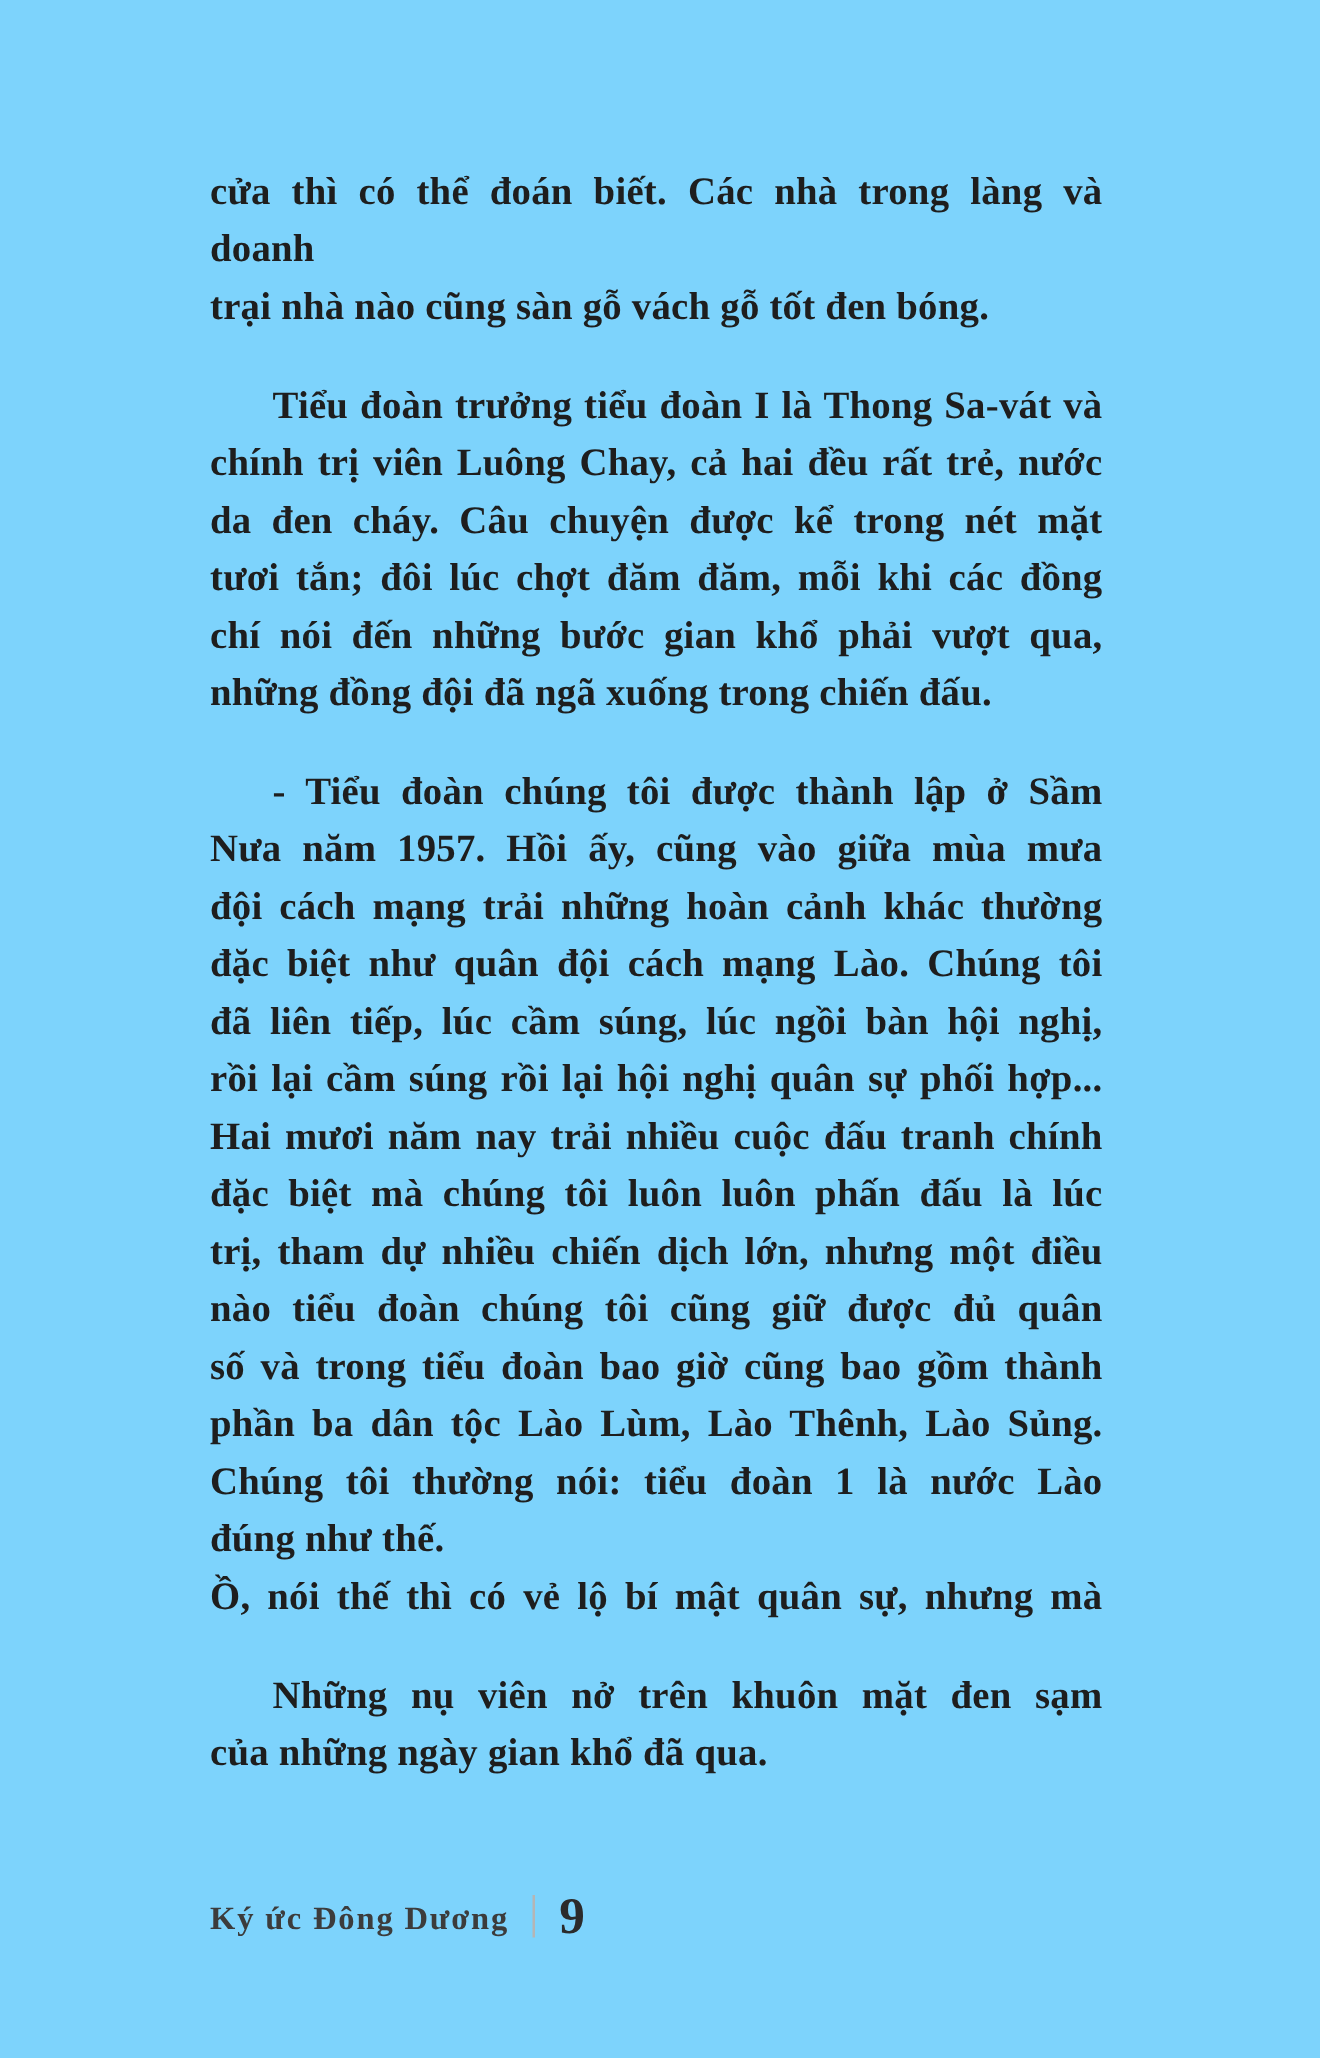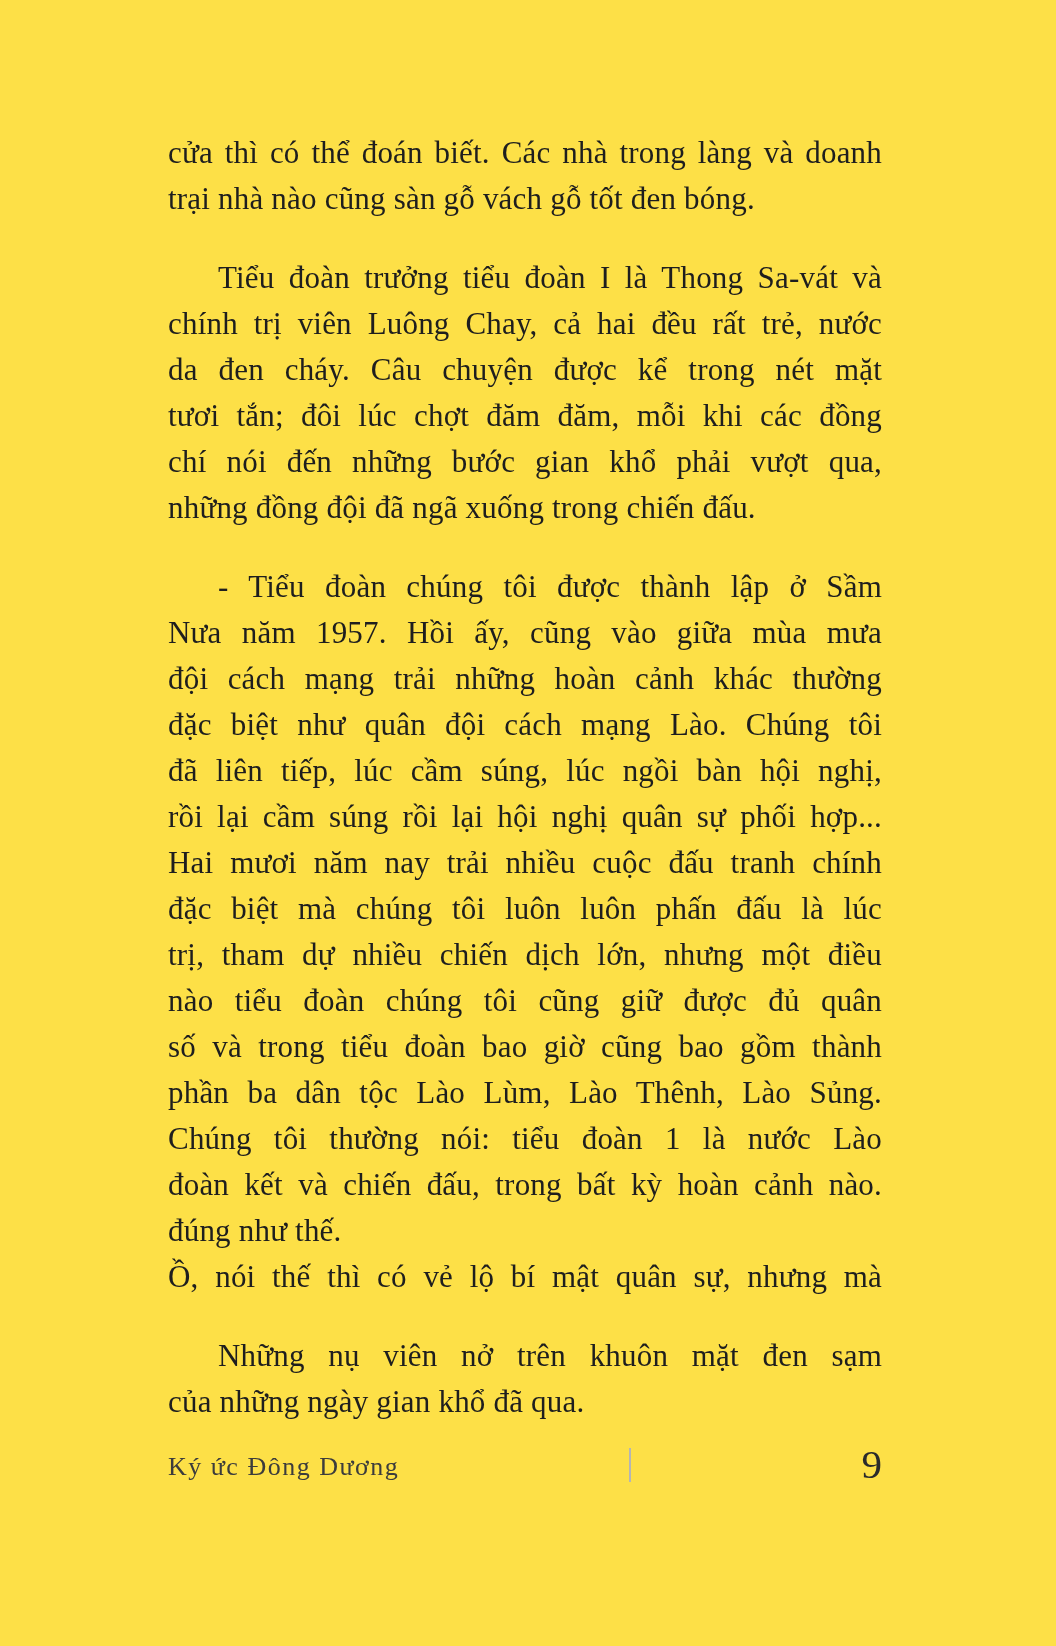--- a/index.html
+++ b/index.html
@@ -10,21 +10,22 @@
   body {
     width: 1056px;
     height: 1646px;
     position: relative;
     overflow: hidden;
     font-family: "Liberation Serif", "DejaVu Serif", serif;
   }
   .book-page {
     position: absolute;
     inset: 0;
-    background: #fde047;
+    background: #7dd3fc;
+    font-weight: bold;
   }
   .text-column {
     position: absolute;
     left: 168px;
     top: 130px;
     width: 714px;
     color: #1e1e1e;
   }
   .paragraph {
     margin: 0;
@@ -41,24 +42,24 @@
   }
   .line.last {
     text-align-last: left;
   }
   .paragraph.indent .line:first-child {
     text-indent: 50px;
   }
   .page-footer {
     position: absolute;
     left: 168px;
-    top: 1444px;
+    top: 1512px;
     width: 714px;
     display: flex;
-    justify-content: space-between;
+    justify-content: flex-start;
     align-items: center;
     gap: 19px;
   }
   .footer-title {
     font-size: 26px;
     color: #3c3c3c;
     letter-spacing: 1.5px;
     line-height: 1;
     padding-top: 4px;
   }
@@ -99,21 +100,20 @@
         <div class="line">đặc biệt như quân đội cách mạng Lào. Chúng tôi</div>
         <div class="line">đã liên tiếp, lúc cầm súng, lúc ngồi bàn hội nghị,</div>
         <div class="line">rồi lại cầm súng rồi lại hội nghị quân sự phối hợp...</div>
         <div class="line">Hai mươi năm nay trải nhiều cuộc đấu tranh chính</div>
         <div class="line">đặc biệt mà chúng tôi luôn luôn phấn đấu là lúc</div>
         <div class="line">trị, tham dự nhiều chiến dịch lớn, nhưng một điều</div>
         <div class="line">nào tiểu đoàn chúng tôi cũng giữ được đủ quân</div>
         <div class="line">số và trong tiểu đoàn bao giờ cũng bao gồm thành</div>
         <div class="line">phần ba dân tộc Lào Lùm, Lào Thênh, Lào Sủng.</div>
         <div class="line">Chúng tôi thường nói: tiểu đoàn 1 là nước Lào</div>
-        <div class="line">đoàn kết và chiến đấu, trong bất kỳ hoàn cảnh nào.</div>
         <div class="line last">đúng như thế.</div>
         <div class="line">Ồ, nói thế thì có vẻ lộ bí mật quân sự, nhưng mà</div>
       </div>
       <div class="paragraph indent">
         <div class="line">Những nụ viên nở trên khuôn mặt đen sạm</div>
         <div class="line last">của những ngày gian khổ đã qua.</div>
       </div>
     </div>
 
   <div class="page-footer">

